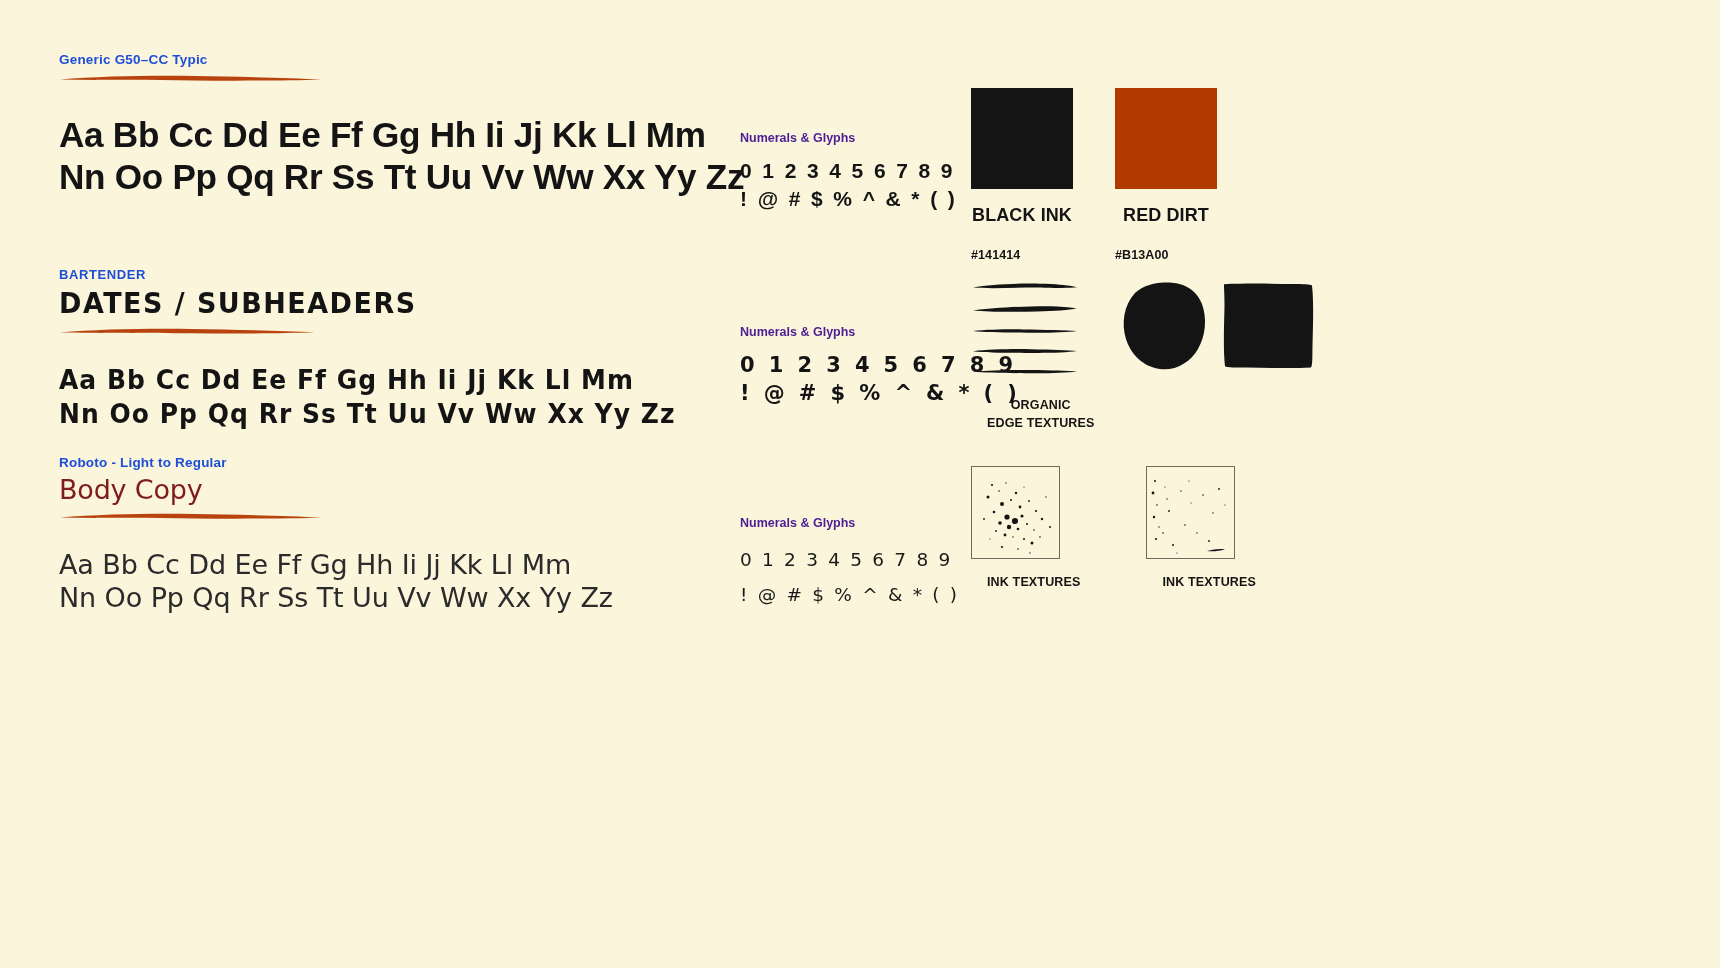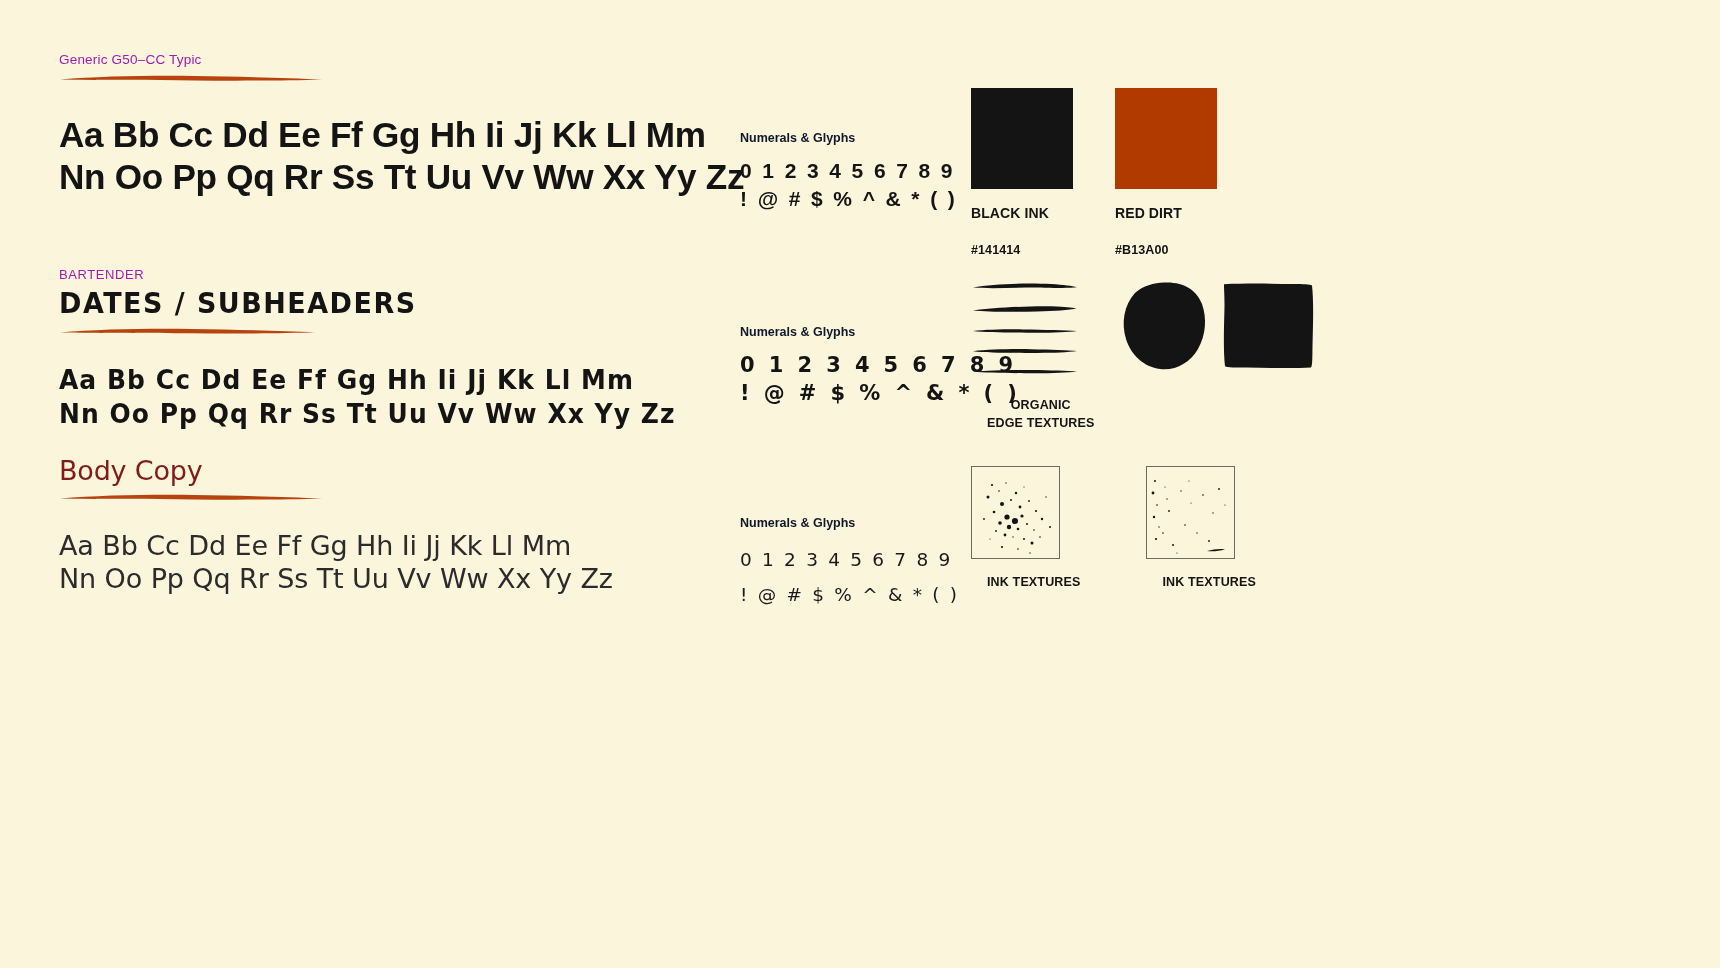--- a/index.html
+++ b/index.html
@@ -24,22 +24,22 @@
   .type-col {
     position: absolute;
     left: 59px;
     top: 52px;
     width: 700px;
   }
 
   .type-block { margin-bottom: 0; }
 
   .eyebrow {
-    color: #a21caf;
-    font-weight: normal;
+    color: #1d4ed8;
+    font-weight: bold;
     font-size: 13.5px;
     letter-spacing: 0.2px;
     margin: 0 0 4px 0;
     white-space: nowrap;
   }
   .eyebrow.caps {
     text-transform: uppercase;
     letter-spacing: 0.6px;
     font-size: 13px;
   }
@@ -109,21 +109,21 @@
     font-size: 27px;
     line-height: 1.22;
     letter-spacing: -0.1px;
     color: #2b2b2b;
   }
 
   
   .glyph-col { position: absolute; left: 740px; }
 
   .glyph-label {
-    color: #0f172a;
+    color: #4c1d95;
     font-weight: bold;
     font-size: 12.5px;
     margin: 0 0 12px 0;
     white-space: nowrap;
   }
   .glyph-row {
     color: #141414;
     white-space: nowrap;
     margin: 0;
   }
@@ -163,24 +163,25 @@
     width: 102px;
     height: 101px;
     border: 0;
     box-sizing: border-box;
   }
   .swatch-chip.outlined { border: 1px solid #6b6b5e; }
   .swatch-name {
     margin: 16px 0 0 0;
     font-family: "Liberation Sans", sans-serif;
     font-weight: bold;
-    font-size: 14px;
+    font-size: 18px;
     color: #141414;
     letter-spacing: 0.1px;
     white-space: nowrap;
+    text-align: center;
   }
   .swatch-hex {
     margin: 22px 0 0 0;
     font-family: "Liberation Sans", sans-serif;
     font-weight: bold;
     font-size: 12.5px;
     color: #141414;
     letter-spacing: 0.1px;
     white-space: nowrap;
   }
@@ -235,20 +236,21 @@
       <svg class="rule" width="258" height="10" viewBox="0 0 258 10" preserveAspectRatio="none">
         <path d="M1,6.5 C38,3.1 90,2.3 132,2.9 C176,3.5 222,4.7 256,6.3 C222,7.5 176,7.8 132,7.3 C90,6.8 38,7.3 1,6.5 Z" fill="#B8430E"></path>
       </svg>
       <p class="alphabet bartender" style="margin-top:28px">
         <span class="row">Aa Bb Cc Dd Ee Ff Gg Hh Ii Jj Kk Ll Mm</span>
         <span class="row">Nn Oo Pp Qq Rr Ss Tt Uu Vv Ww Xx Yy Zz</span>
       </p>
     </div>
 
     <div class="type-block">
+      <p class="eyebrow">Roboto - Light to Regular</p>
       <p class="type-name body">Body Copy</p>
       <svg class="rule" width="265" height="10" viewBox="0 0 265 10" preserveAspectRatio="none">
         <path d="M1,6.6 C40,3.2 92,2.4 135,3.0 C180,3.6 228,4.8 263,6.4 C228,7.6 180,7.9 135,7.4 C92,6.9 40,7.4 1,6.6 Z" fill="#B8430E"></path>
       </svg>
       <p class="alphabet body" style="margin-top:28px">
         <span class="row">Aa Bb Cc Dd Ee Ff Gg Hh Ii Jj Kk Ll Mm</span>
         <span class="row">Nn Oo Pp Qq Rr Ss Tt Uu Vv Ww Xx Yy Zz</span>
       </p>
     </div>
   </div>

